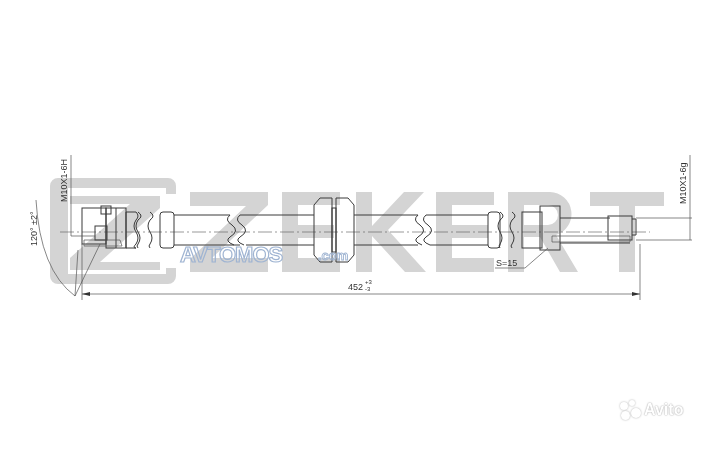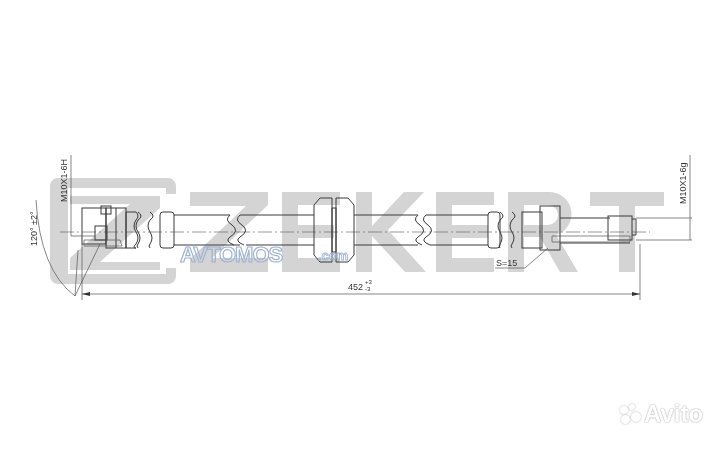--- a/index.html
+++ b/index.html
@@ -9,21 +9,21 @@
   .ln { stroke: #3a3a3a; stroke-width: 1; fill: none; }
   .thin { stroke: #555; stroke-width: 0.7; fill: none; }
   .center { stroke: #555; stroke-width: 0.6; stroke-dasharray: 14 3 2 3; fill: none; }
   .wm { fill: #d4d4d4; }
   .dim-text { font-family: "Liberation Sans", sans-serif; font-size: 9px; fill: #333; }
   .avto { font-family: "Liberation Sans", sans-serif; font-size: 22px; font-weight: bold;
           fill: none; stroke: #9fb4d2; stroke-width: 1.2; letter-spacing: -1px; }
   .avto-com { font-family: "Liberation Sans", sans-serif; font-size: 13px; font-weight: bold;
           fill: none; stroke: #9fb4d2; stroke-width: 0.9; }
   .avito-wm { position: absolute; left: 620px; top: 400px; display: flex; align-items: center;
-              gap: 2px; color: #ffffff; font-size: 24px; font-weight: bold;
+              gap: 2px; color: #ffffff; font-size: 16px; font-weight: bold;
               text-shadow: 0 0 2px #bbb, 0 0 1px #999; }
   .avito-dots { position: relative; width: 22px; height: 20px; }
   .avito-dots span { position: absolute; border-radius: 50%; background: #fff;
                      box-shadow: 0 0 2px #aaa; }
 </style>
 </head>
 <body>
 
 <svg width="720" height="450" viewBox="0 0 720 450">
 

